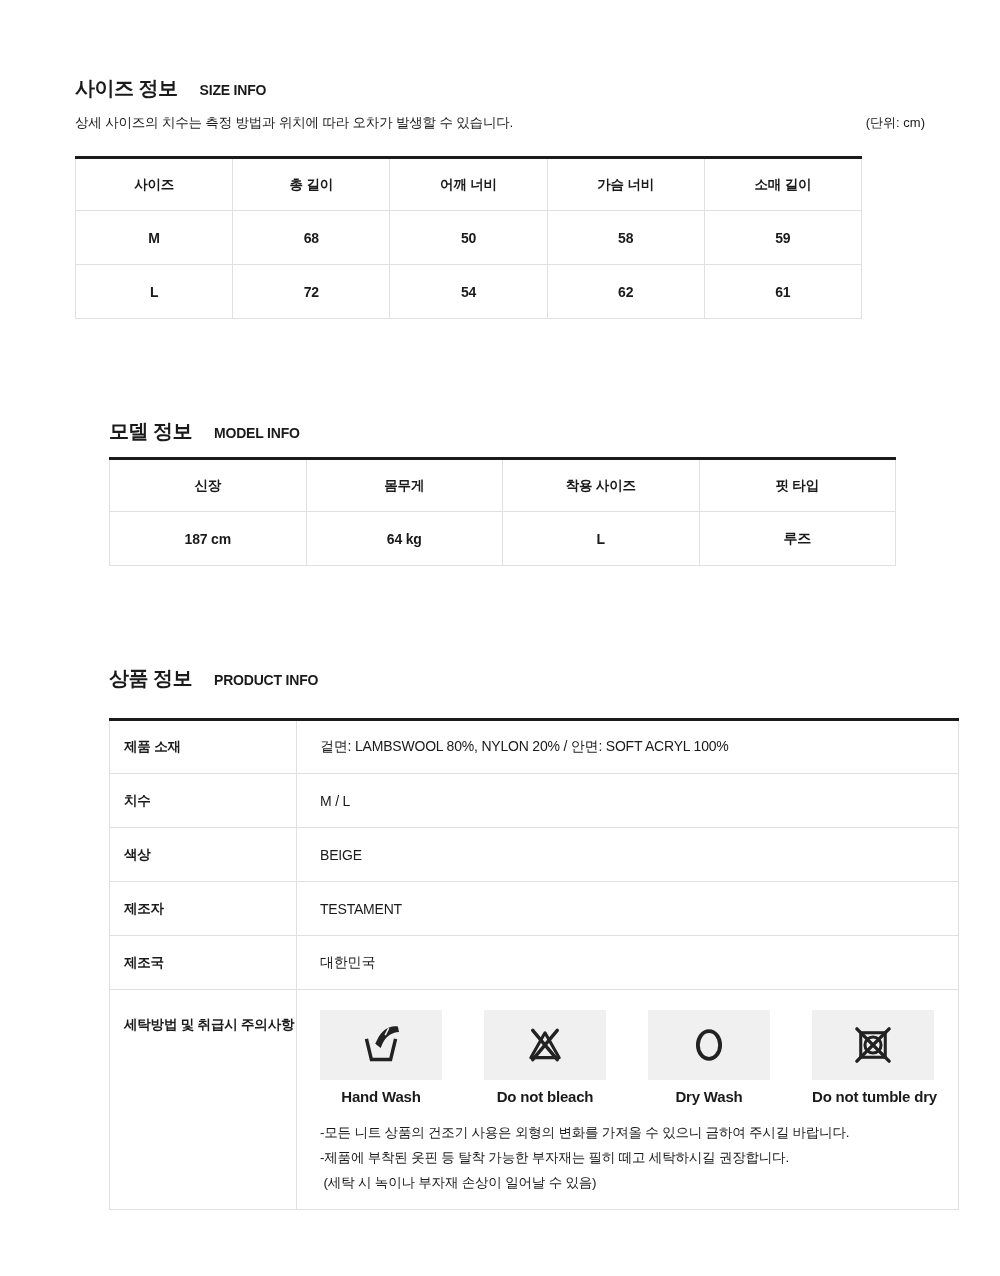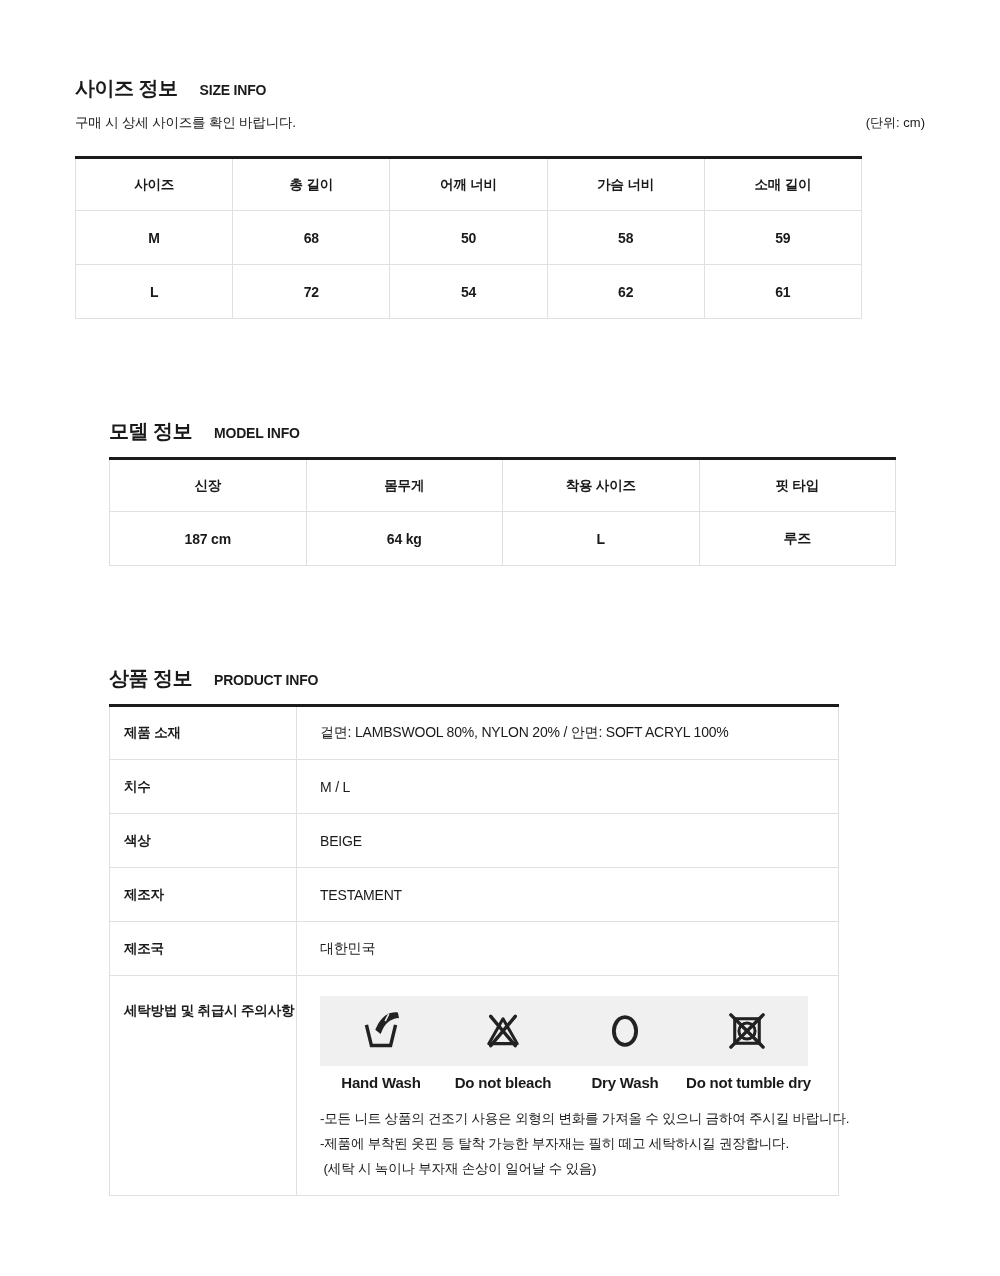--- a/index.html
+++ b/index.html
@@ -33,36 +33,36 @@
   }
   table.data-table th { height:53px; font-size:13.5px; font-weight:700; }
   table.data-table td { height:54px; font-size:14px; font-weight:700; }
   table.data-table { border-left:1px solid #e0e0e0; border-right:1px solid #e0e0e0; border-bottom:1px solid #e0e0e0; }
 
   .section { margin-top:100px;padding-left:34px; }
   .section table.data-table { margin-top:12px; }
 
   
   table.product-table {
-    width:730px; border-collapse:collapse; table-layout:fixed;
-    border-top:3px solid #1b1b1b; margin-top:12px;
+    width:850px; border-collapse:collapse; table-layout:fixed;
+    border-top:3px solid #1b1b1b; margin-top:26px;
   }
   table.product-table td {
     border:1px solid #e0e0e0; vertical-align:middle; letter-spacing:-0.2px;
   }
   td.p-label {
     width:187px; font-size:13.5px; font-weight:700;
     padding-left:14px; height:54px;
   }
   td.p-value { font-size:14px; font-weight:400; padding-left:23px; }
   tr.care-row td.p-label { vertical-align:top; padding-top:26px; }
   td.p-care { padding:20px 20px 14px 23px; vertical-align:top; }
 
   
-  .icons-row { display:flex; }
+  .icons-row { display:flex; gap:42px; }
   .icon-item { width:122px; }
   .icon-box {
     width:122px; height:70px; background:#f0f0f0;
     display:flex; align-items:center; justify-content:center;
   }
   .icon-caption {
     text-align:center; margin-top:9px; font-size:15px; font-weight:600;
     line-height:16px; white-space:nowrap;
   }
   .care-notes { margin-top:15px; }
@@ -73,21 +73,21 @@
 
 <div class="content">
 
   <div class="sec-title">
     <span class="ko">사이즈 정보</span>
     <span class="en">SIZE INFO</span>
   </div>
 
   <div class="desc-row">
     <div class="desc-lines">
-      <div class="line">구매 시 상세 사이즈를 확인 바랍니다.</div>
+      <div class="line">상세 사이즈의 치수는 측정 방법과 위치에 따라 오차가 발생할 수 있습니다.</div>
     </div>
     <div class="unit-label">(단위: cm)</div>
   </div>
 
   <table class="data-table">
     <thead>
       <tr>
         <th>사이즈</th>
         <th>총 길이</th>
         <th>어깨 너비</th>

